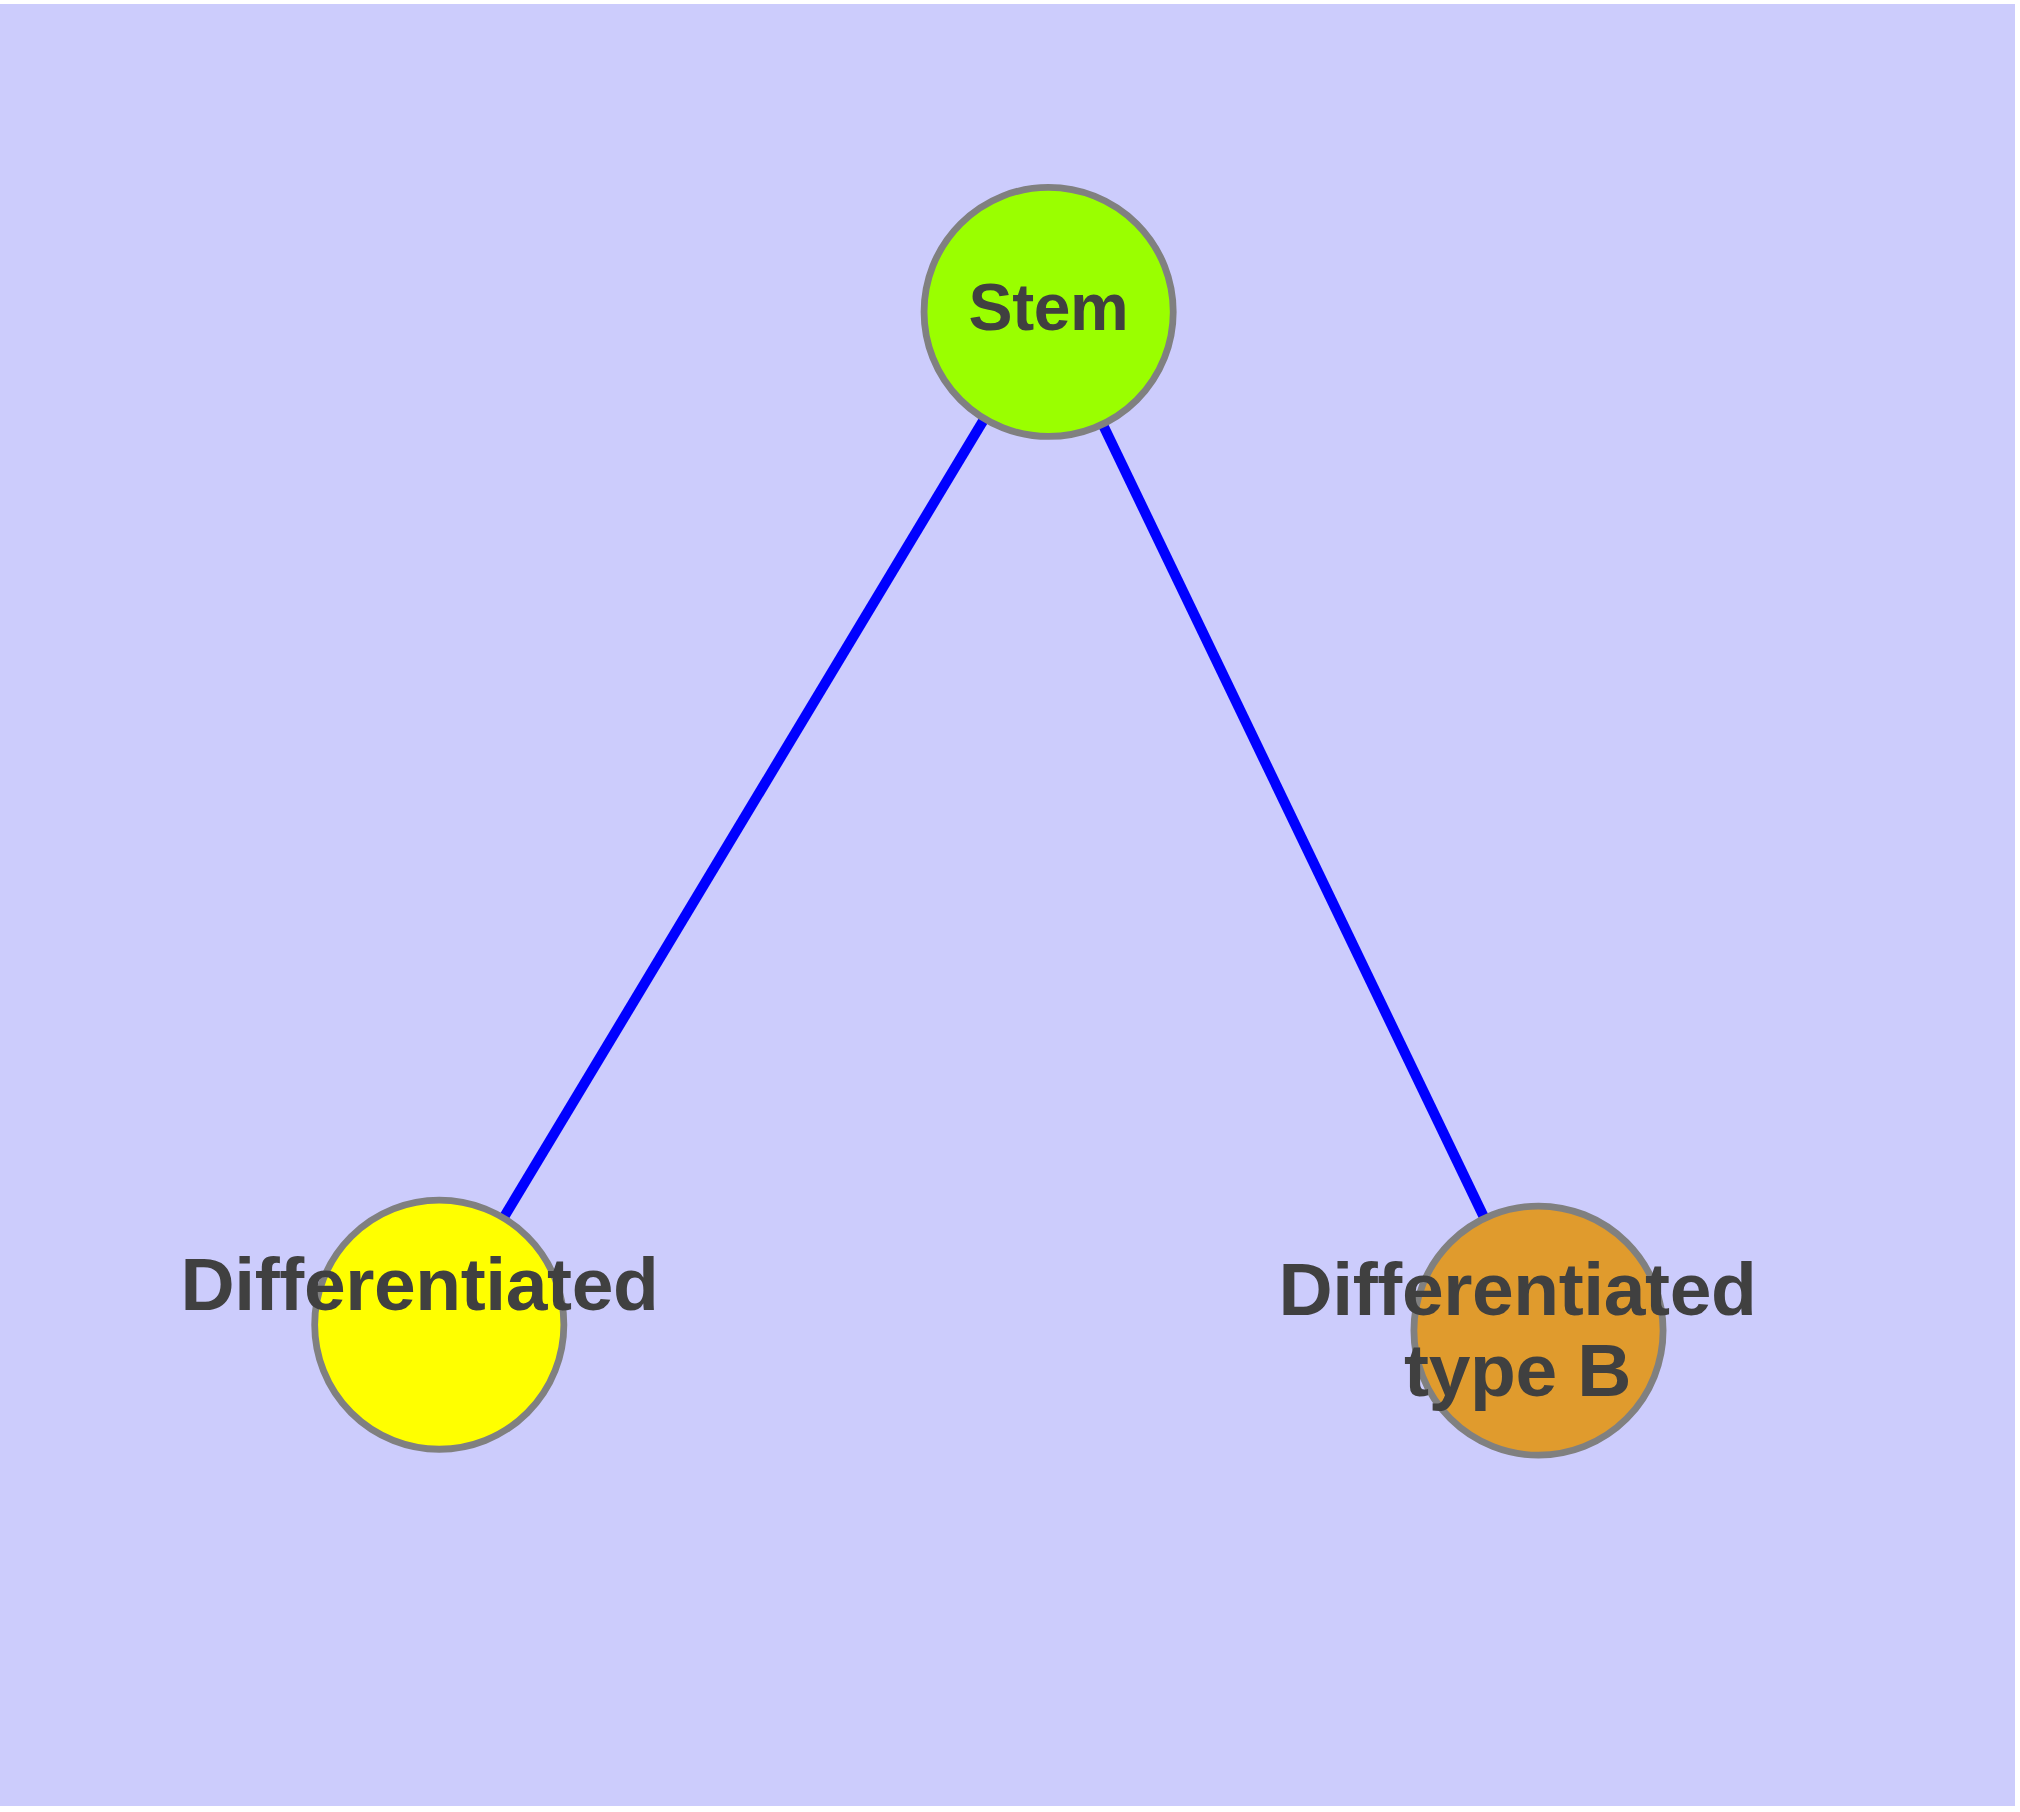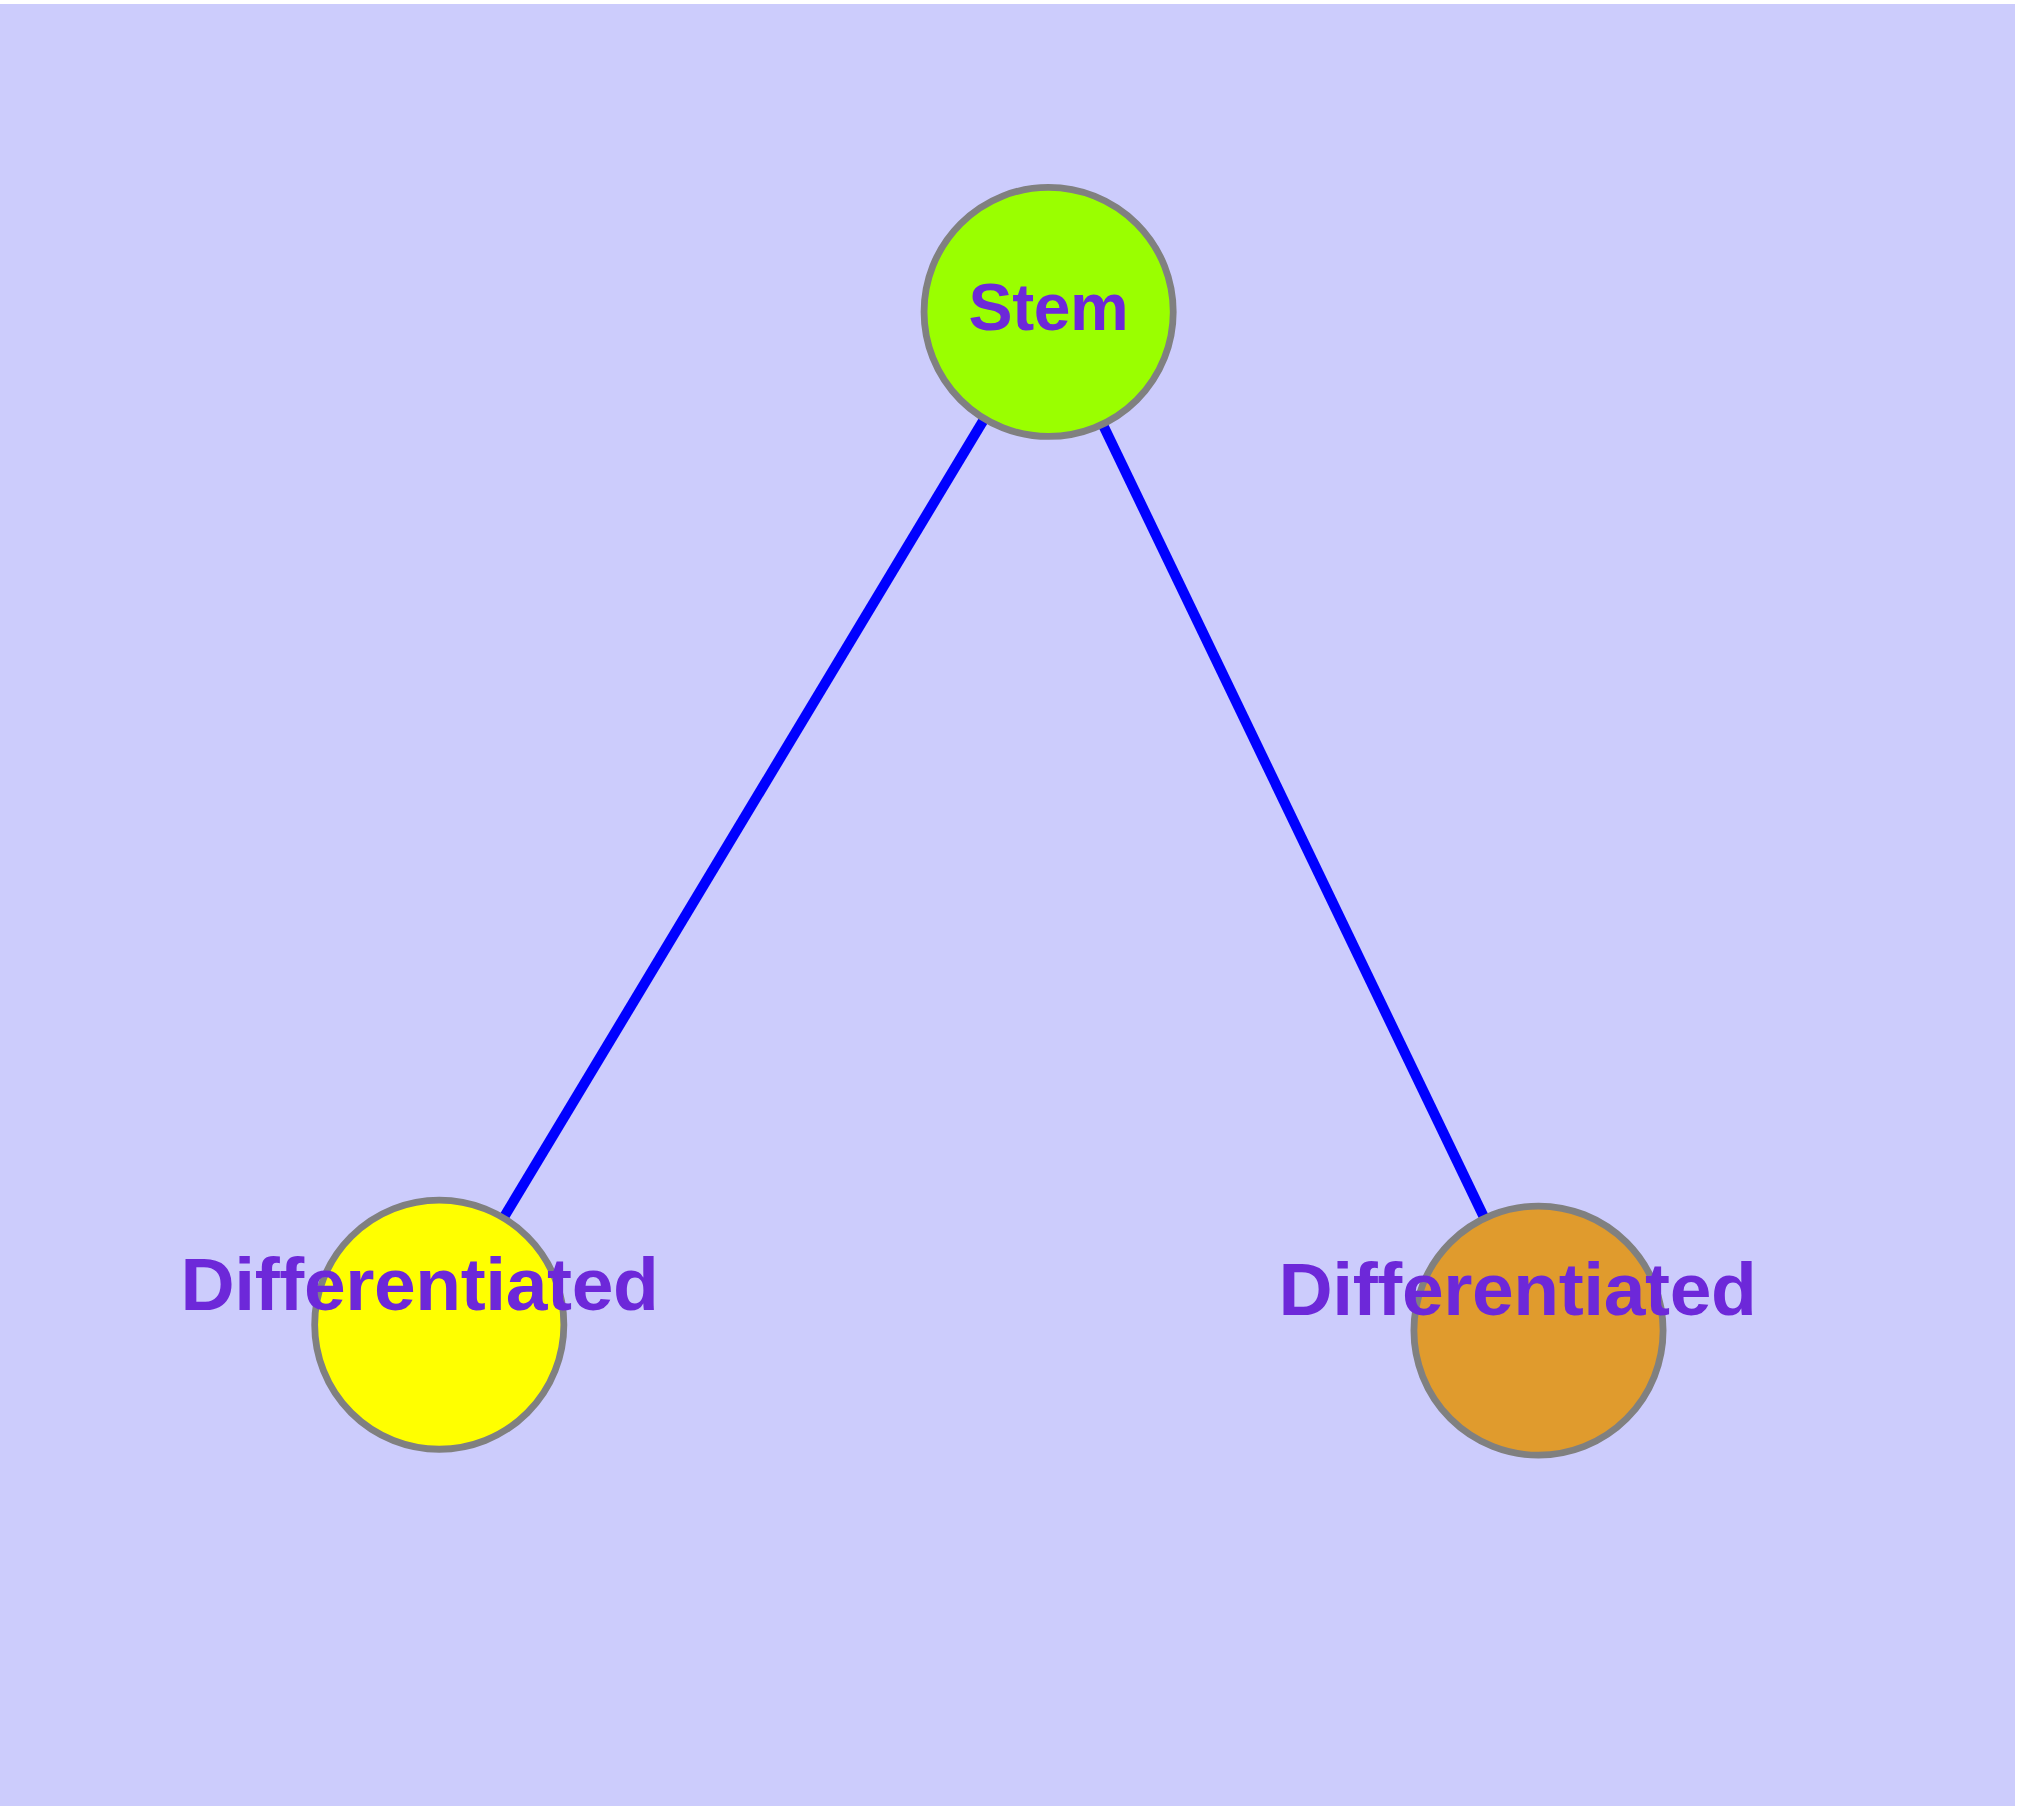--- a/index.html
+++ b/index.html
@@ -25,21 +25,21 @@
   }
   #graph-svg {
     position: absolute;
     left: 0;
     top: 0;
     width: 2021px;
     height: 1812px;
   }
   .node-label {
     position: absolute;
-    color: #6d28d9;
+    color: #404040;
     font-weight: bold;
     text-align: center;
     white-space: pre;
     line-height: 1.08;
     letter-spacing: -0.4px;
     pointer-events: none;
   }
   #label-stem {
     font-size: 66px;
     left: 794px;
@@ -75,16 +75,16 @@
       <circle cx="1237" cy="368" r="147" fill="#9aff00" stroke="#808080" stroke-width="8"></circle>
       <circle cx="518" cy="1563" r="147" fill="#ffff00" stroke="#808080" stroke-width="8"></circle>
       <circle cx="1815" cy="1570" r="147" fill="#e09b2d" stroke="#808080" stroke-width="8"></circle>
     </g>
   </svg>
 
   <div class="node-label" id="label-stem">Stem</div>
 
   <div class="node-label" id="label-typea"><span>Differentiated</span><br></div>
 
-  <div class="node-label" id="label-typeb"><span>Differentiated</span><br></div>
+  <div class="node-label" id="label-typeb"><span>Differentiated</span><br><span>type B</span></div>
 
 </div>
 
 
 </body></html>

